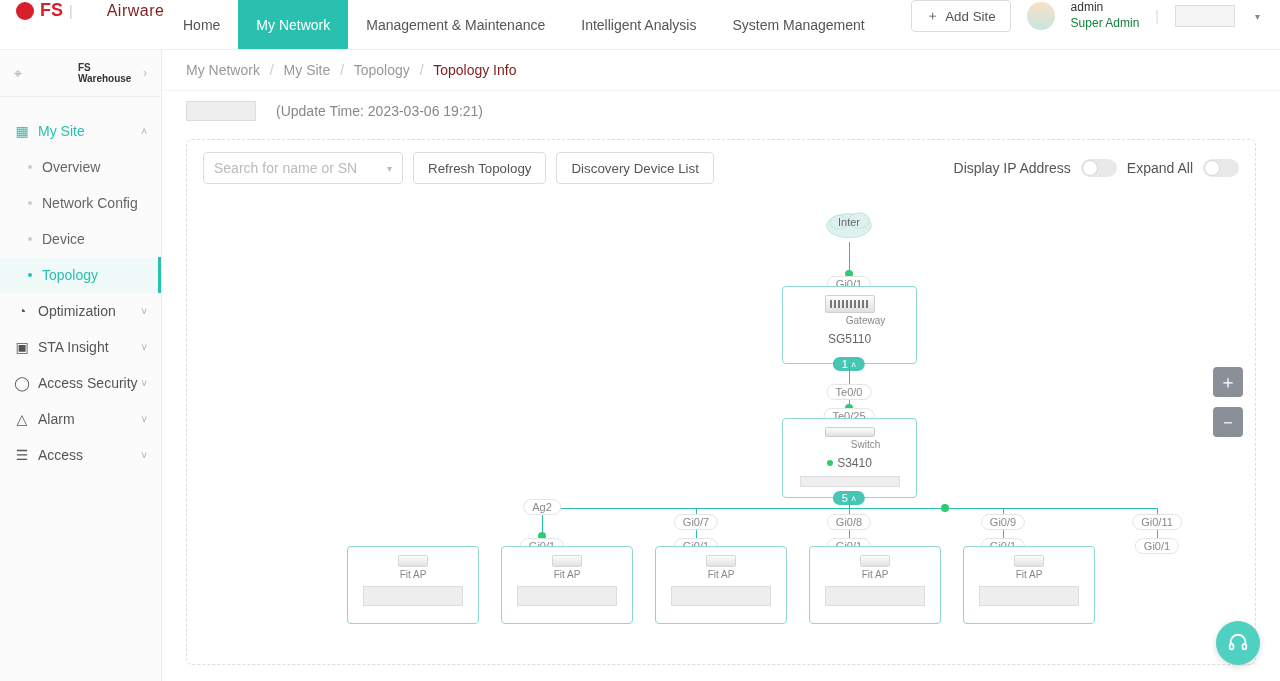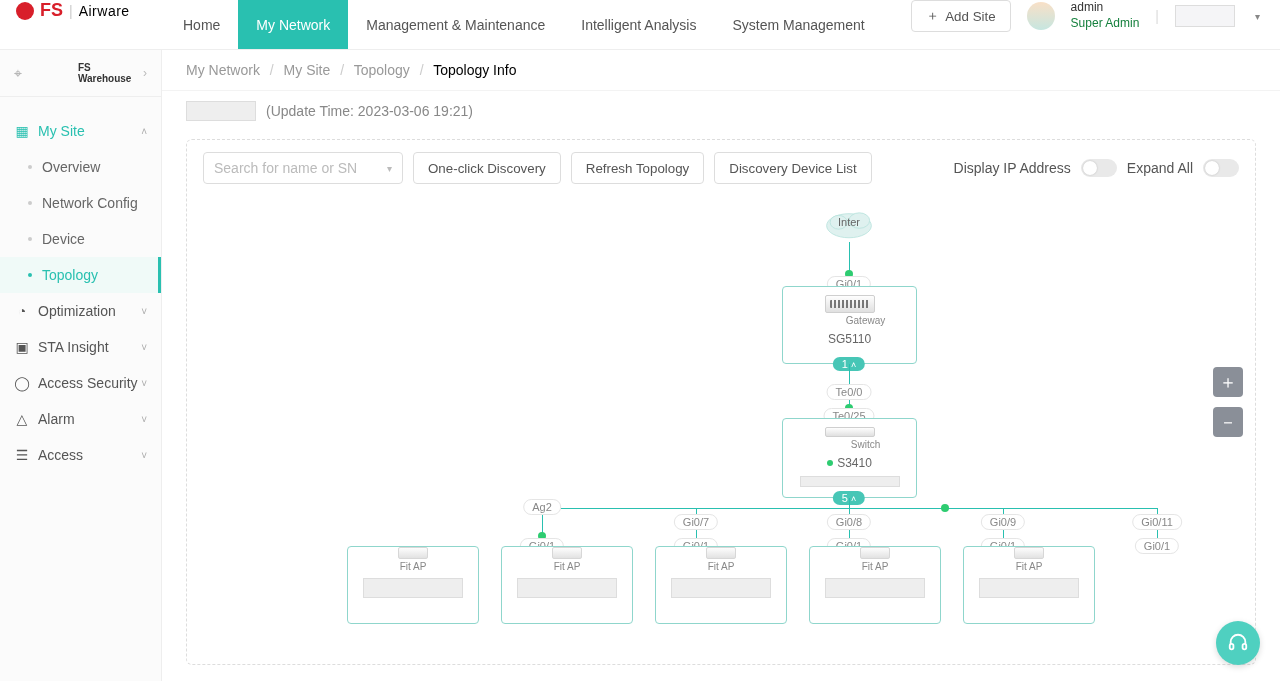--- a/index.html
+++ b/index.html
@@ -4,21 +4,21 @@
 <style>
   * { box-sizing: border-box; margin: 0; padding: 0; }
   body { font-family: -apple-system, BlinkMacSystemFont, "Segoe UI", Arial, sans-serif; font-size: 14px; color: #333; background: #fff; width: 1280px; height: 681px; overflow: hidden; position: relative; }
 
   
   .topbar { height: 50px; display: flex; align-items: flex-start; border-bottom: 1px solid #eee; }
   .logo { display: flex; align-items: center; padding: 0 16px; width: 165px; }
   .logo-fs { color: #d81f2a; font-weight: 700; font-size: 18px; display: flex; align-items: center; }
   .logo-fs::before { content:''; width:18px; height:18px; border-radius:50%; background:#d81f2a; margin-right:6px; display:inline-block; }
   .logo-div { color:#ccc; margin:0 6px; }
-  .logo-aw { color:#000000; font-size:14px; letter-spacing:0.5px; }
+  .logo-aw { color:#7f1d1d; font-size:16px; letter-spacing:0.5px;margin-left:28px; }
   .nav { display:flex; height:100%; }
   .nav-item { padding: 0 18px; display:flex; align-items:center; color:#555; cursor:pointer; }
   .nav-item.active { background:#29c0b0; color:#fff; }
   .topbar-right { margin-left:auto; display:flex; align-items:center; padding-right:20px; gap:16px; }
   .btn-addsite { border:1px solid #ddd; border-radius:4px; padding:6px 14px; background:#fff; cursor:pointer; display:flex; align-items:center; gap:6px; color:#555; }
   .avatar { width:28px; height:28px; border-radius:50%; background:linear-gradient(#f9e0c7,#c6e6e0); }
   .userbox { display:flex; flex-direction:column; font-size:12px; line-height:1.3; }
   .userbox .role { color:#15803d; }
   .org-select { width:60px; height:22px; border:1px solid #ddd; background:#f5f5f7; }
   .caret-down { font-size:10px; color:#888; margin-left:4px; }
@@ -39,22 +39,22 @@
   .submenu-item { padding:10px 14px 10px 42px; color:#666; cursor:pointer; position:relative; }
   .submenu-item::before { content:''; width:4px; height:4px; border-radius:50%; background:#ccc; position:absolute; left:28px; top:16px; }
   .submenu-item.active { color:#29c0b0; background:#f0faf8; border-right:3px solid #29c0b0; }
   .submenu-item.active::before { background:#29c0b0; }
 
   
   .main { position:absolute; left:162px; right:0; top:50px; bottom:0; background:#fff; display:flex; flex-direction:column; }
   .breadcrumbs { padding:12px 24px; color:#999; font-size:14px; border-bottom:1px solid #f3f3f3; }
   .breadcrumbs .crumb { cursor:pointer; }
   .breadcrumbs .sep { margin:0 6px; color:#ccc; }
-  .breadcrumbs .current { color:#000000; }
-  .update-row { padding:10px 24px; display:flex; align-items:center; gap:10px;text-align:right; }
+  .breadcrumbs .current { color:#7f1d1d; }
+  .update-row { padding:10px 24px; display:flex; align-items:center; gap:20px;text-align:right; }
   .gray-box { background:#eee; border:1px solid #ddd; height:20px; width:70px; }
   .gray-box.w100 { width:100px; }
   .update-text { color:#888; }
 
   .canvas-wrap { flex:1; margin:8px 24px 16px 24px; border:1px dashed #ddd; border-radius:6px; position:relative; overflow:hidden; }
 
   .toolbar { position:absolute; top:12px; left:16px; right:16px; display:flex; align-items:center; gap:10px; }
   .search { width:200px; height:32px; border:1px solid #ddd; border-radius:4px; display:flex; align-items:center; padding:0 10px; color:#bbb; justify-content:space-between; cursor:text; }
   .btn { height:32px; padding:0 14px; border:1px solid #ddd; border-radius:4px; background:#fff; cursor:pointer; color:#555; }
   .toolbar-right { margin-left:auto; display:flex; align-items:center; gap:10px; color:#555; }
@@ -80,21 +80,21 @@
   .node .dev-name .sdot { width:6px; height:6px; border-radius:50%; background:#2ecc71; }
   .node .gray-box { margin-top:6px; }
   .node.gateway { left:595px; top:90px; width:135px; height:78px; }
   .node.switch  { left:595px; top:222px; width:135px; height:80px; }
 
   .cloud { position:absolute; left:662px; top:8px; transform:translateX(-50%); width:55px; height:40px; }
   .cloud svg { width:55px; height:40px; }
   .cloud .label { position:absolute; top:12px; left:0; right:0; text-align:center; font-size:11px; color:#666; }
 
   .ap-row { position:absolute; top:350px; left:0; right:0; display:flex; justify-content:center; gap:22px; }
-  .ap { border:1px solid #8fd6cc; border-radius:4px; background:#fff; width:132px; height:78px; display:flex; flex-direction:column; align-items:center; position:relative; }
+  .ap { border:1px solid #8fd6cc; border-radius:4px; background:#fff; width:132px; height:78px; display:flex; flex-direction:column; align-items:center; padding-top:8px; position:relative; }
   .ap .ap-icon { width:30px; height:12px; background:linear-gradient(#fdfdfd,#e2e2e2); border:1px solid #d7d7d7; border-radius:2px; }
   .ap .ap-type { font-size:10px; color:#888; margin-top:2px; }
   .ap .gray-box { margin-top:6px; }
 
   .badge { position:absolute; background:#47c6b6; color:#fff; font-size:11px; border-radius:10px; padding:1px 9px; transform:translate(-50%,-50%); cursor:default; }
   .badge .bchev { font-size:9px; margin-left:3px; }
 
   .chat-fab { position:absolute; right:20px; bottom:16px; width:44px; height:44px; border-radius:50%; background:#4fd0c0; display:flex; align-items:center; justify-content:center; color:#fff; cursor:pointer; box-shadow:0 2px 6px rgba(0,0,0,.15); }
   .chat-fab svg { width:22px; height:22px; }
 </style>
@@ -191,21 +191,20 @@
     <span class="update-text">(Update Time: 2023-03-06 19:21)</span>
   </div>
 
   <div class="canvas-wrap">
 
     <div class="toolbar">
       <div class="search">
         <span>Search for name or SN</span>
         <span style="font-size:10px;">▾</span>
       </div>
-      <button class="btn">One-click Discovery</button>
       <button class="btn">Refresh Topology</button>
       <button class="btn">Discovery Device List</button>
       <div class="toolbar-right">
         <span>Display IP Address</span>
         <div class="toggle"></div>
         <span>Expand All</span>
         <div class="toggle"></div>
       </div>
     </div>
 

